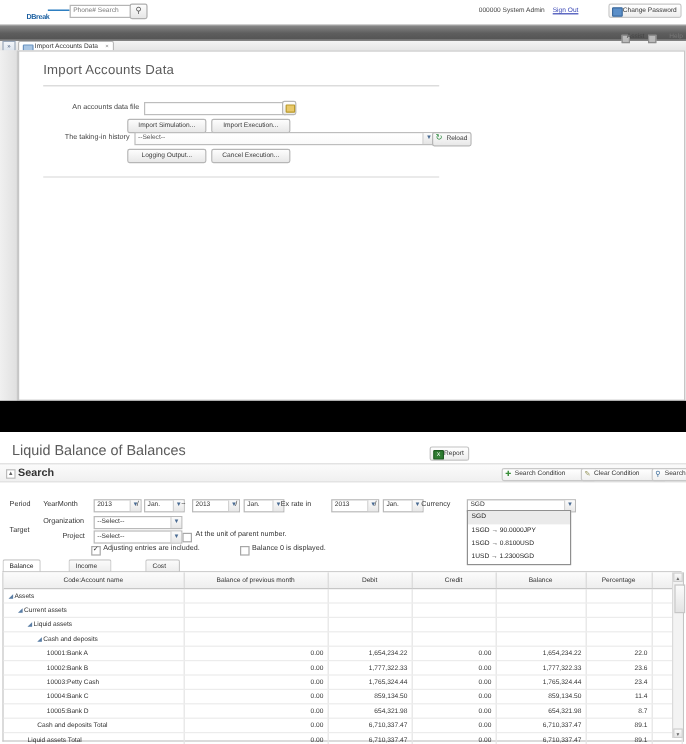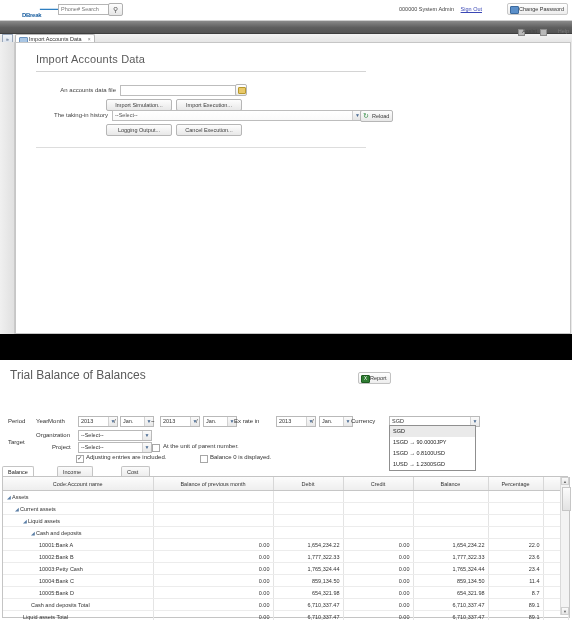--- a/index.html
+++ b/index.html
@@ -176,26 +176,43 @@
       <div class="btn" style="left:90px;top:81px;width:64px;">Logging Output...</div>
       <div class="btn" style="left:160px;top:81px;width:64px;">Cancel Execution...</div>
     </div>
   </div>
 </div>
 
 <div id="gap"></div>
 
 <div id="win2">
 
-  <div class="tb-title">Trial Balance of Balances</div>
+  <div class="tb-title">Liquid Balance of Balances</div>
   <div class="reportbtn">
     <span class="xi">X</span>
     <span>Report</span>
   </div>
 
+  <div class="srchhdr">
+    <span class="caret">▲</span>
+    <span class="t">Search</span>
+
+    <span class="cbtn" style="left:418px;width:64px;">
+      <span class="ci" style="color:#3a8f3a">✚</span>
+      <span>Search Condition</span>
+    </span>
+    <span class="cbtn" style="left:484px;width:57px;">
+      <span class="ci" style="color:#8a8a4a">✎</span>
+      <span>Clear Condition</span>
+    </span>
+    <span class="cbtn" style="left:543px;width:26px;">
+      <span class="ci" style="color:#3a6b9a">⚲</span>
+      <span>Search</span>
+    </span>
+  </div>
 
   <div class="sf" style="left:8px;top:58px;">Period</div>
   <div class="sf" style="left:36px;top:58px;">YearMonth</div>
 
   <div class="ssel" style="left:78px;top:56px;width:34px;">
     <span>2013</span>
     <span class="arw">▼</span>
   </div>
   <div class="sf" style="left:114px;top:58px;">/</div>
   <div class="ssel" style="left:120px;top:56px;width:28px;">

